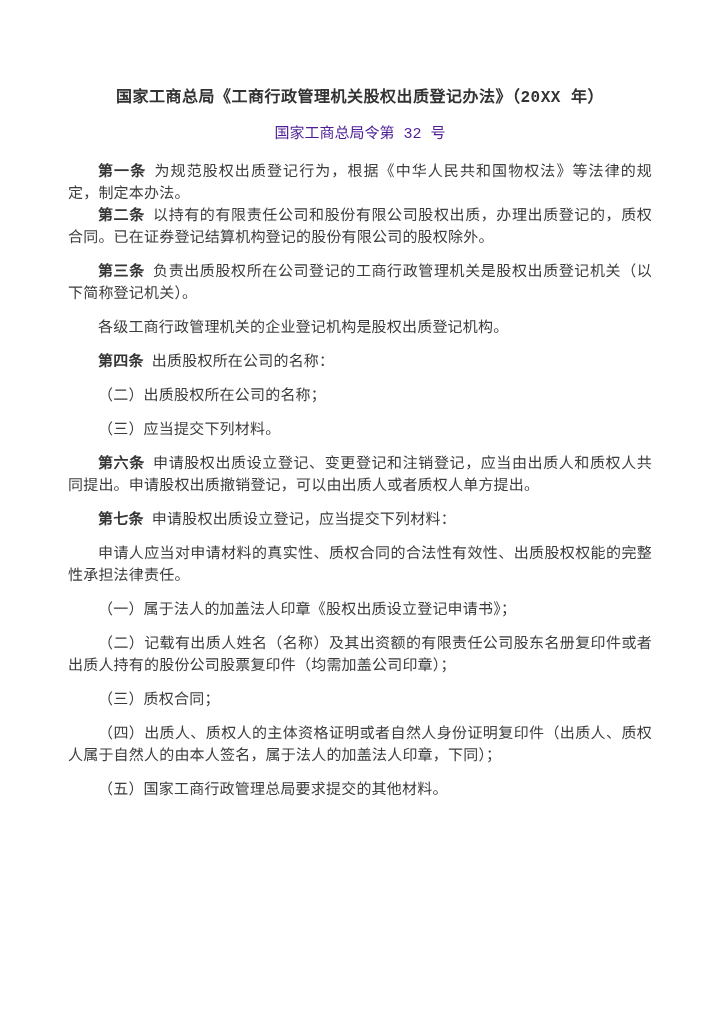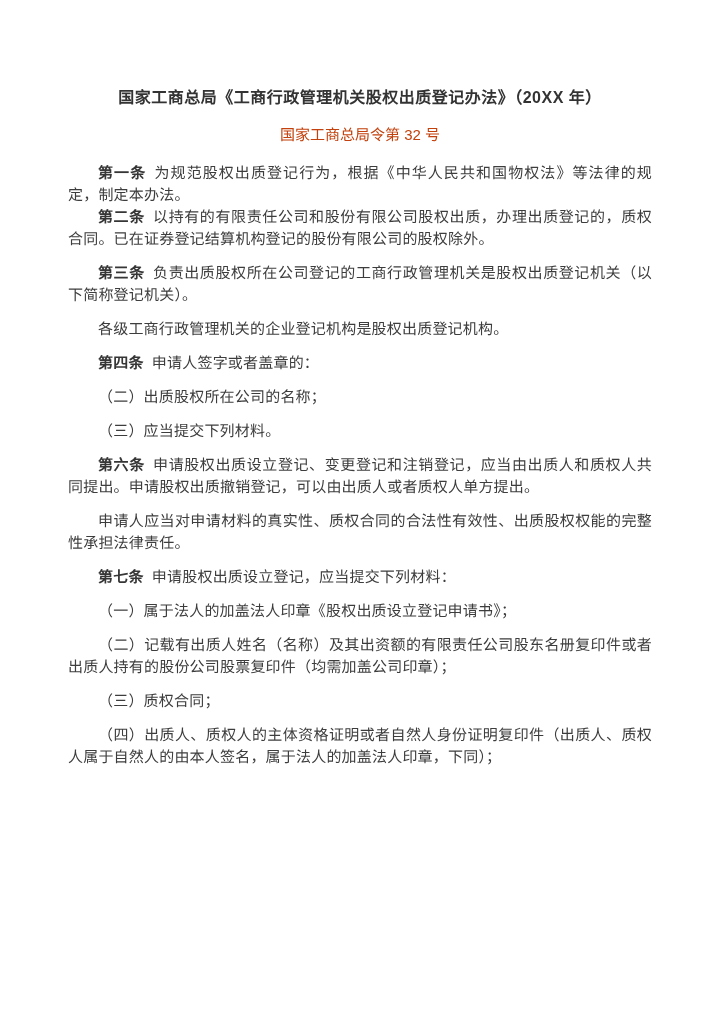--- a/index.html
+++ b/index.html
@@ -13,37 +13,38 @@
     font-family: "Liberation Sans", "DejaVu Sans", sans-serif;
     color: #3d3d3d;
     overflow-x: hidden;
   }
 
   .page {
     width: 720px;
     min-height: 1017px;
     background: #ffffff;
     padding: 86px 68px 40px 68px;
+    font-family: Liberation Mono, monospace;
   }
 
   .doc-title {
     text-align: center;
     font-size: 16px;
     line-height: 24px;
     font-weight: bold;
     color: #333333;
     letter-spacing: 0.5px;
   }
 
   .doc-subtitle {
     text-align: center;
     font-size: 15px;
     line-height: 22px;
     margin-top: 14px;
-    color: #c2410c;
+    color: #4c1d95;
   }
 
   .doc-body {
     margin-top: 16px;
   }
 
   .doc-para {
     font-size: 15px;
     line-height: 22px;
     text-indent: 2em;
@@ -79,37 +80,38 @@
   <div class="doc-body">
 
     <p class="doc-para tight"><span class="para-label">第一条</span><span>为规范股权出质登记行为，根据《中华人民共和国物权法》等法律的规定，制定本办法。</span></p>
 
     <p class="doc-para"><span class="para-label">第二条</span><span>以持有的有限责任公司和股份有限公司股权出质，办理出质登记的，质权合同。已在证券登记结算机构登记的股份有限公司的股权除外。</span></p>
 
     <p class="doc-para"><span class="para-label">第三条</span><span>负责出质股权所在公司登记的工商行政管理机关是股权出质登记机关（以下简称登记机关）。</span></p>
 
     <p class="doc-para"><span class="para-label"></span><span>各级工商行政管理机关的企业登记机构是股权出质登记机构。</span></p>
 
-    <p class="doc-para"><span class="para-label">第四条</span><span>申请人签字或者盖章的：</span></p>
+    <p class="doc-para"><span class="para-label">第四条</span><span>出质股权所在公司的名称：</span></p>
 
 
     <p class="doc-para"><span class="para-label"></span><span>（二）出质股权所在公司的名称；</span></p>
 
     <p class="doc-para"><span class="para-label"></span><span>（三）应当提交下列材料。</span></p>
 
 
     <p class="doc-para"><span class="para-label">第六条</span><span>申请股权出质设立登记、变更登记和注销登记，应当由出质人和质权人共同提出。申请股权出质撤销登记，可以由出质人或者质权人单方提出。</span></p>
 
+    <p class="doc-para"><span class="para-label">第七条</span><span>申请股权出质设立登记，应当提交下列材料：</span></p>
+
     <p class="doc-para"><span class="para-label"></span><span>申请人应当对申请材料的真实性、质权合同的合法性有效性、出质股权权能的完整性承担法律责任。</span></p>
-
-    <p class="doc-para"><span class="para-label">第七条</span><span>申请股权出质设立登记，应当提交下列材料：</span></p>
 
     <p class="doc-para"><span class="para-label"></span><span>（一）属于法人的加盖法人印章《股权出质设立登记申请书》；</span></p>
 
     <p class="doc-para"><span class="para-label"></span><span>（二）记载有出质人姓名（名称）及其出资额的有限责任公司股东名册复印件或者出质人持有的股份公司股票复印件（均需加盖公司印章）；</span></p>
 
     <p class="doc-para"><span class="para-label"></span><span>（三）质权合同；</span></p>
 
     <p class="doc-para"><span class="para-label"></span><span>（四）出质人、质权人的主体资格证明或者自然人身份证明复印件（出质人、质权人属于自然人的由本人签名，属于法人的加盖法人印章，下同）；</span></p>
 
+    <p class="doc-para"><span class="para-label"></span><span>（五）国家工商行政管理总局要求提交的其他材料。</span></p>
 
   </div>
 </div>
 
 </body></html>

